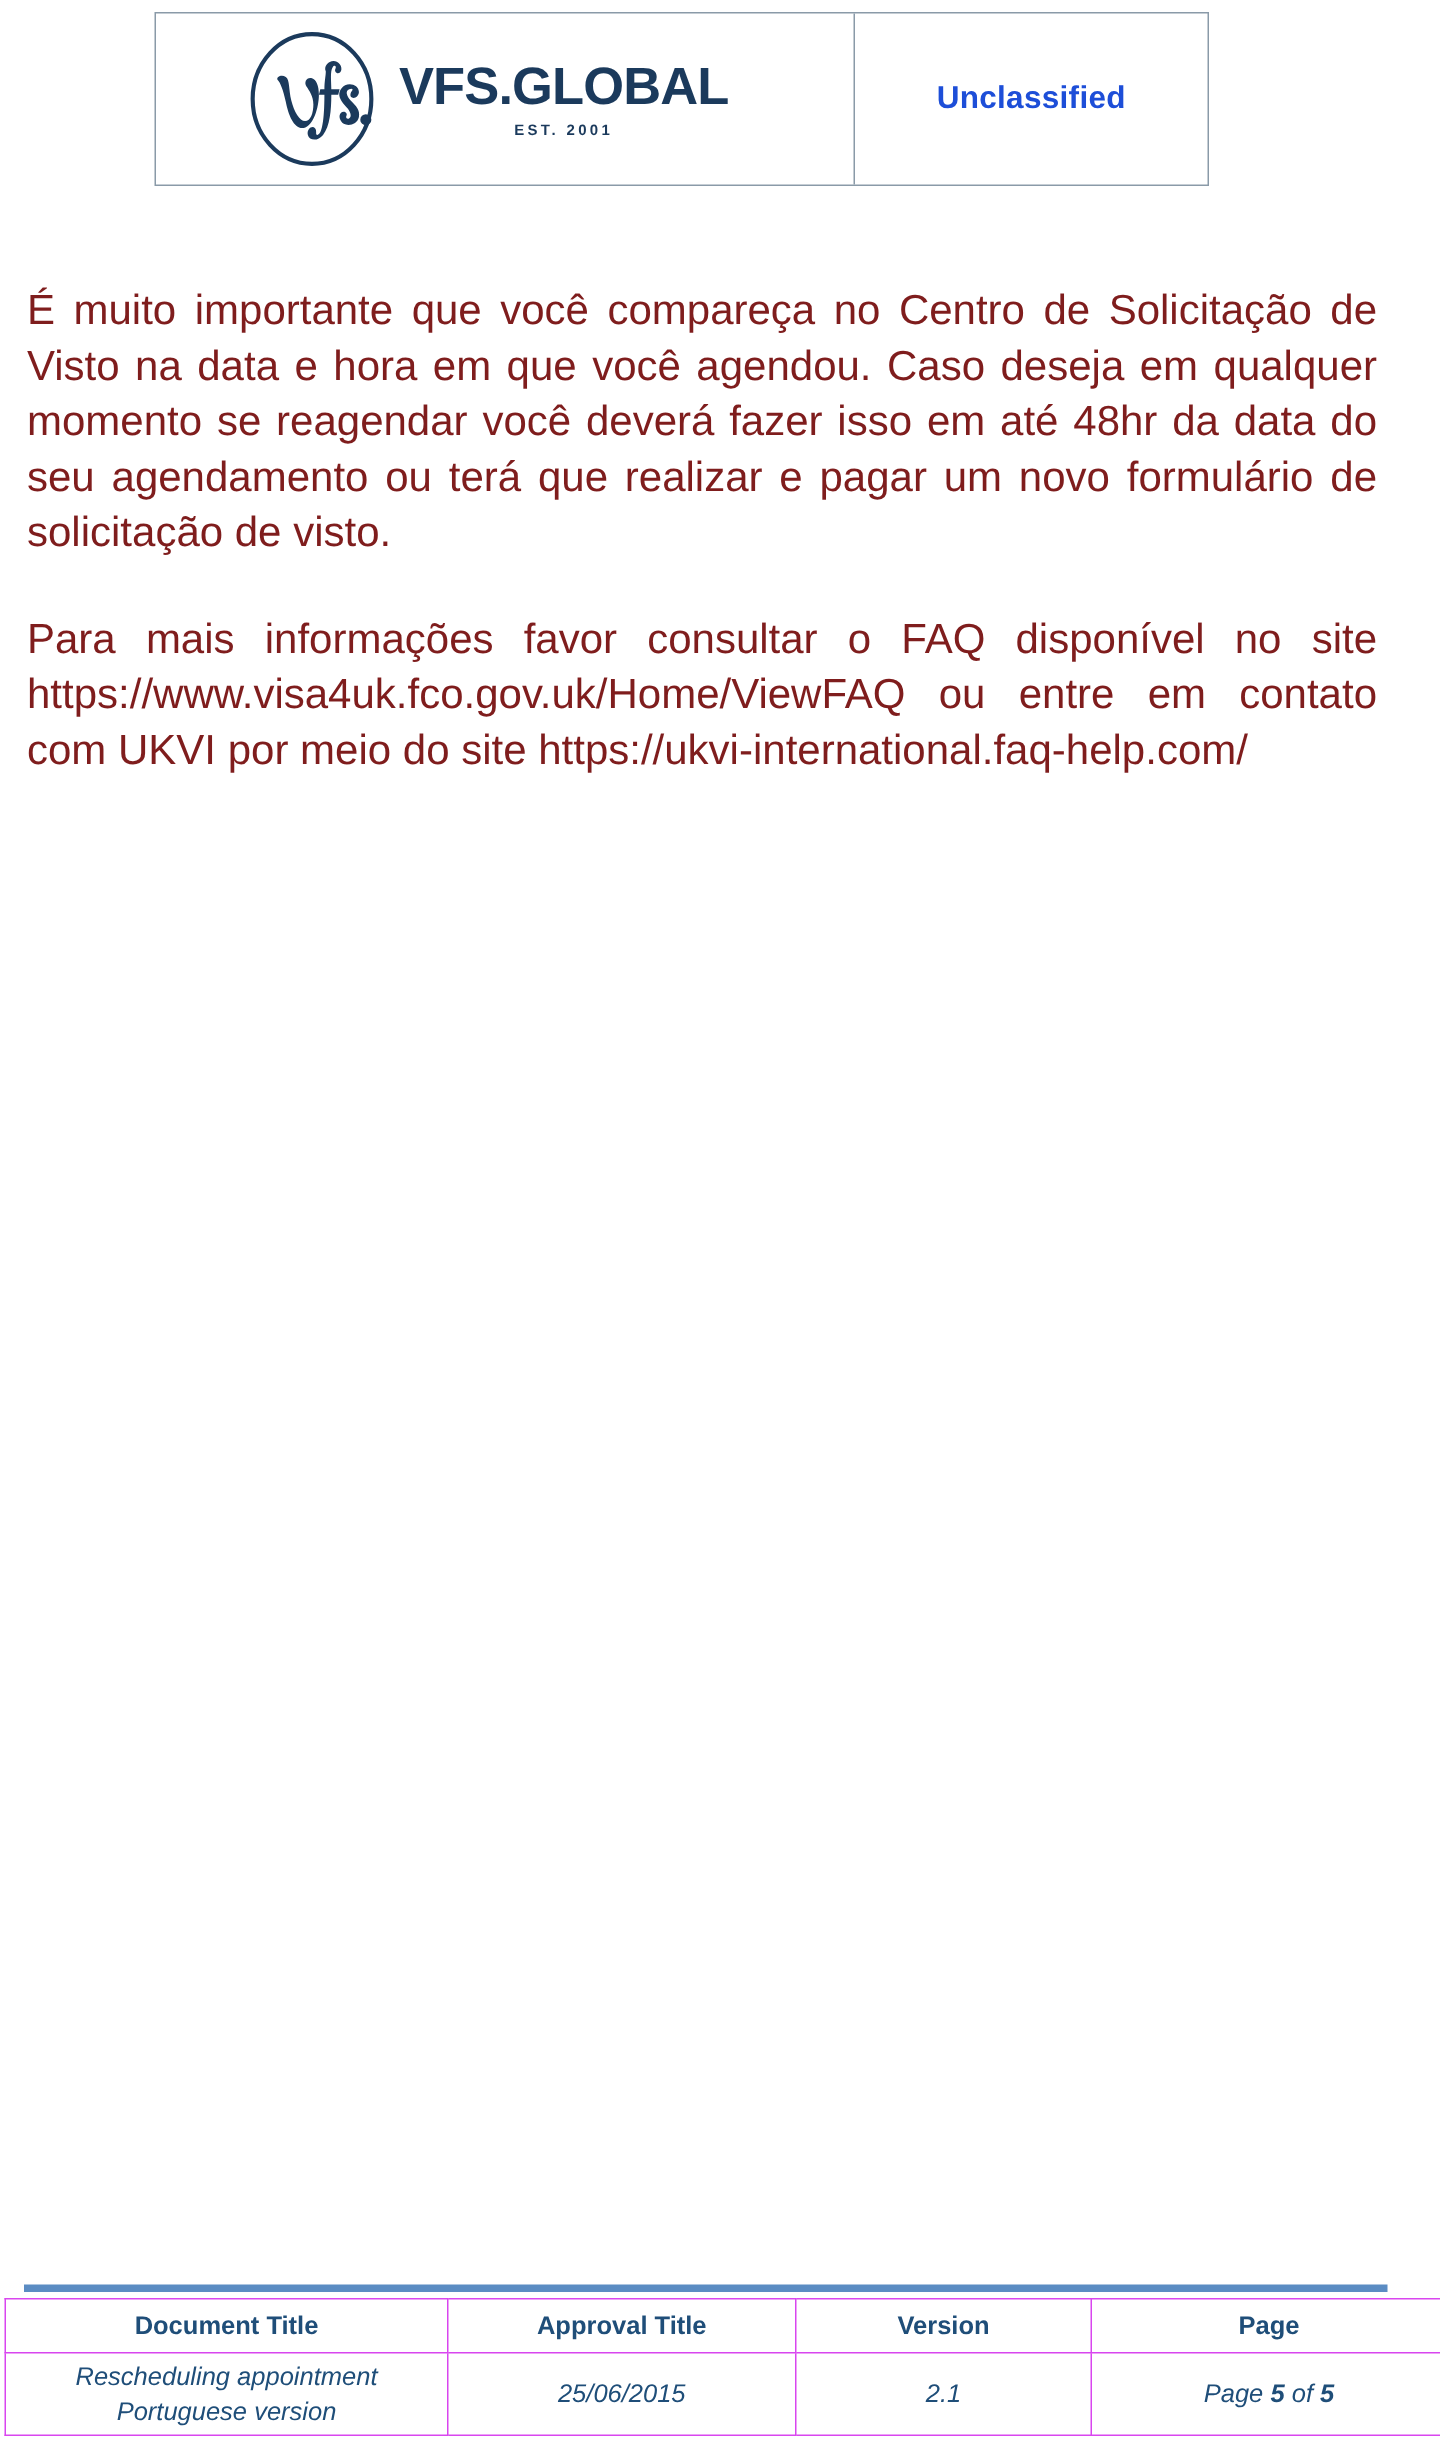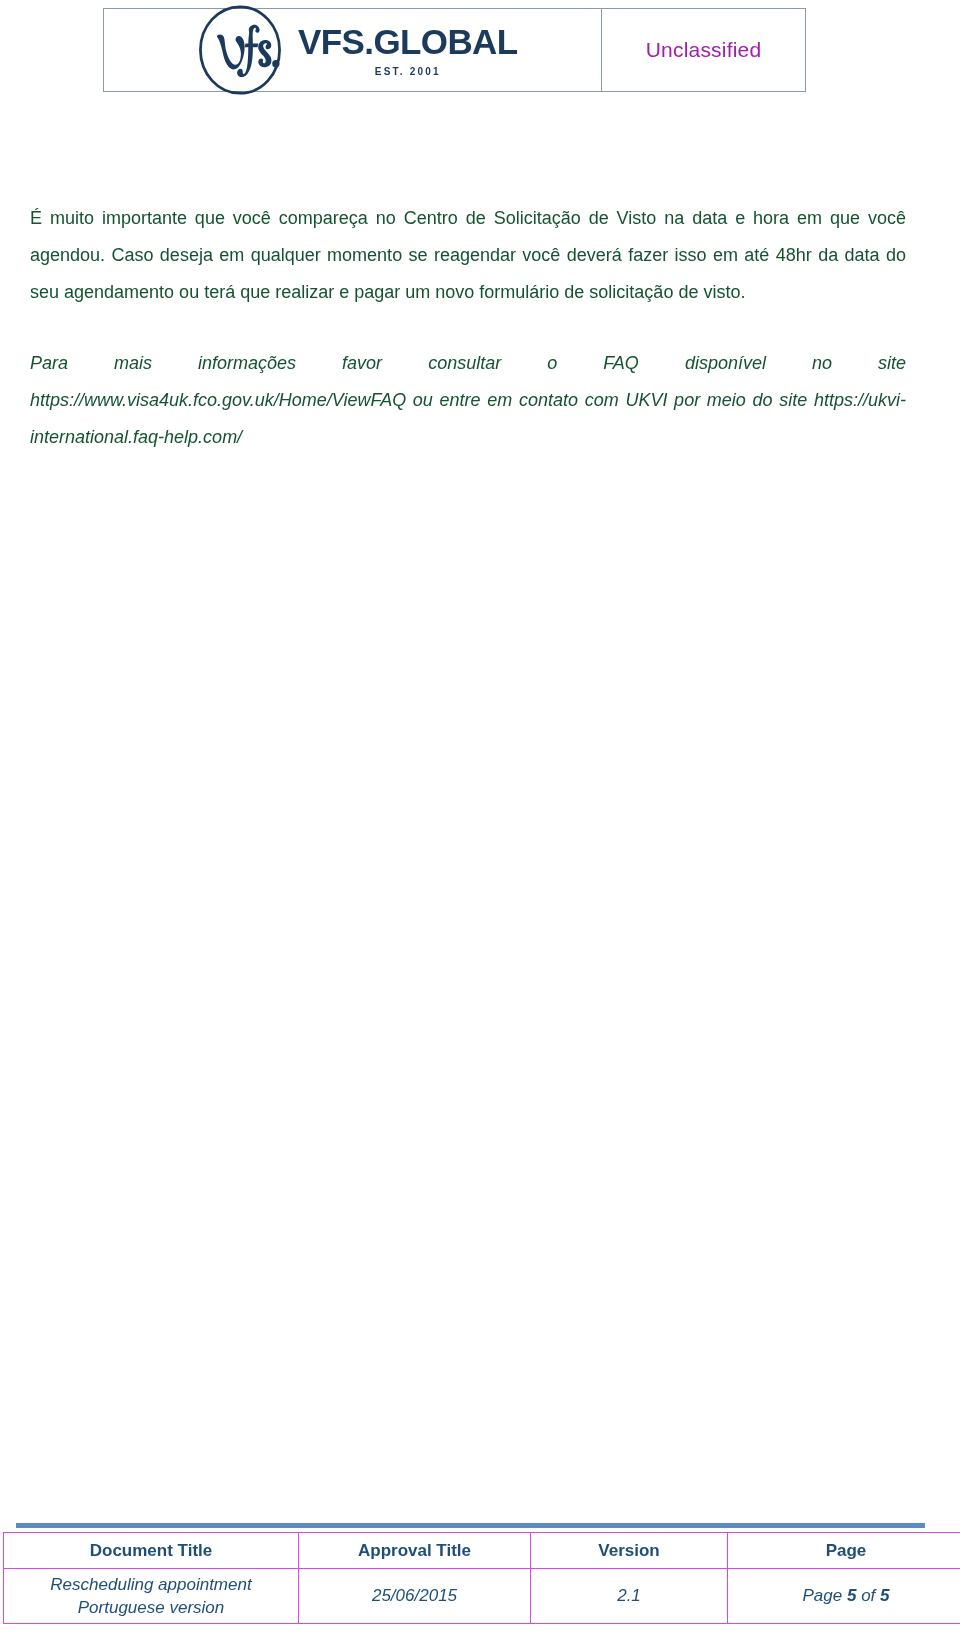--- a/index.html
+++ b/index.html
@@ -15,26 +15,25 @@
     color: #21527a;
     overflow: hidden;
   }
 
   
   .header-table {
     position: absolute;
     left: 103px;
     top: 8px;
     width: 703px;
-    height: 84px;
+    height: 116px;
     border: 1px solid #8a9aa8;
     box-sizing: border-box;
     display: flex;
     background: #ffffff;
-    padding-left: 32px;
   }
   .header-logo-cell {
     width: 466px;
     border-right: 1px solid #8a9aa8;
     box-sizing: border-box;
     display: flex;
     align-items: center;
     padding-left: 58px;
   }
   .logo-wrap {
@@ -69,45 +68,45 @@
     font-family: "Liberation Sans", sans-serif;
   }
   .header-class-cell {
     flex: 1;
     display: flex;
     align-items: center;
     justify-content: center;
   }
   .classification {
     font-size: 21px;
-    font-weight: 400;
-    color: #a21caf;
+    font-weight: 700;
+    color: #1d4ed8;
     letter-spacing: 0.2px;
   }
 
   
   .doc-body {
     position: absolute;
     left: 18px;
     top: 188px;
     width: 900px;
   }
   .para {
-    font-size: 18px;
+    font-size: 28px;
     line-height: 37px;
-    color: #14532d;
+    color: #7f1d1d;
     text-align: justify;
     text-justify: inter-word;
-    margin: 12px;
+    margin: 0;
   }
   .para + .para {
     margin-top: 34px;
   }
   .para-1 { text-align: justify; }
-  .para-2 { text-align: justify; font-style: italic; }
+  .para-2 { text-align: justify; }
 
   
   .footer-rule {
     position: absolute;
     left: 16px;
     top: 1523px;
     width: 909px;
     height: 5px;
     background: #5b8cc3;
   }

